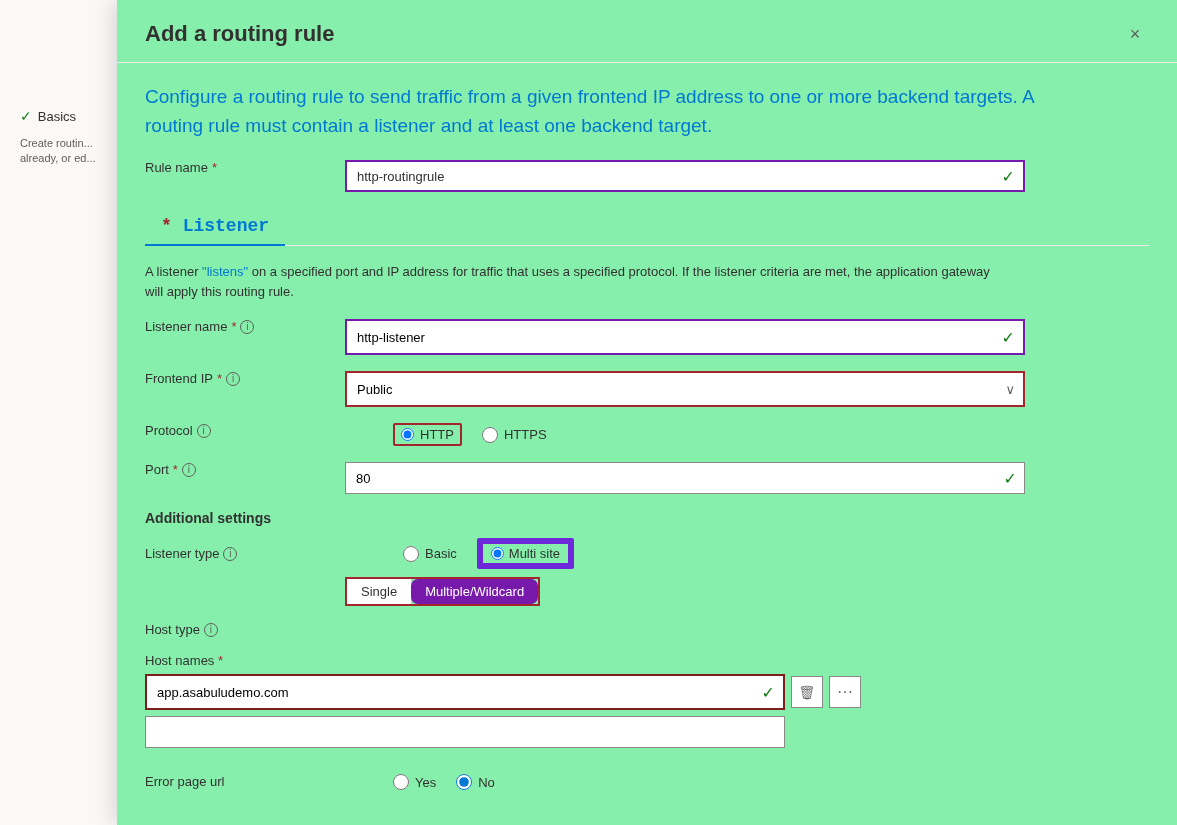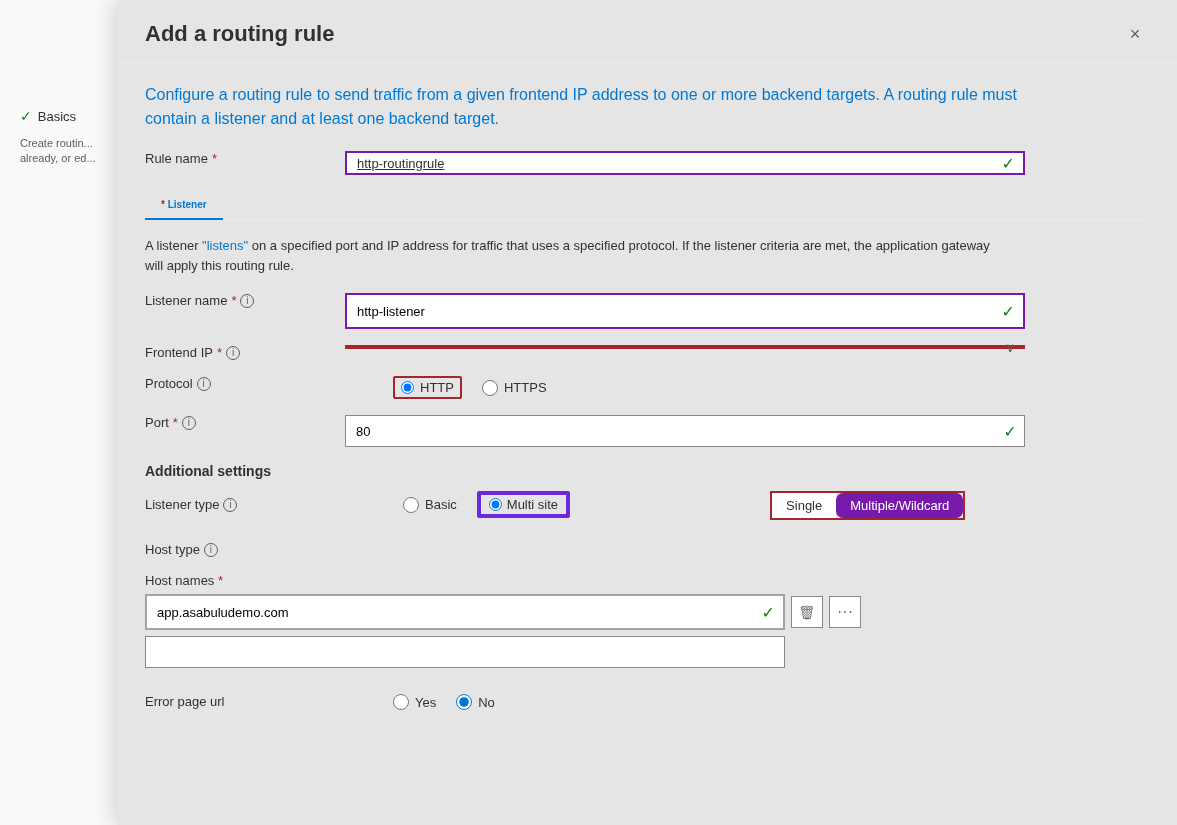--- a/index.html
+++ b/index.html
@@ -63,21 +63,21 @@
       line-height: 1.4;
     }
 
     
     .panel-overlay {
       position: absolute;
       top: 0;
       right: 0;
       width: 1060px;
       height: 825px;
-      background: #e5e5e5;
+      background: #86efac;
       box-shadow: -4px 0 20px rgba(0,0,0,0.15);
       display: flex;
       flex-direction: column;
     }
 
     .panel-header {
       display: flex;
       align-items: center;
       justify-content: space-between;
       padding: 20px 28px 14px;
@@ -105,21 +105,21 @@
 
     .panel-body {
       flex: 1;
       overflow-y: auto;
       padding: 20px 28px;
     }
 
     
     .description-text {
       color: #0078d4;
-      font-size: 16px;
+      font-size: 19px;
       line-height: 1.5;
       margin-bottom: 20px;
       max-width: 900px;
     }
 
     
     .form-row {
       display: flex;
       align-items: flex-start;
       margin-bottom: 16px;
@@ -174,25 +174,26 @@
 
     
     .tabs {
       display: flex;
       border-bottom: 1px solid #edebe9;
       margin-bottom: 16px;
       gap: 0;
     }
     .tab {
       padding: 8px 16px;
-      font-size: 10px;
+      font-size: 18px;
       cursor: pointer;
       color: #605e5c;
       border-bottom: 2px solid transparent;
       margin-bottom: -1px;
+      font-family: Liberation Mono, monospace;
     }
     .tab.active {
       color: #0078d4;
       border-bottom: 2px solid #0078d4;
       font-weight: 600;
     }
     .tab .required { color: #a4262c; }
 
     
     .radio-group {
@@ -241,21 +242,21 @@
       color: #323130;
     }
     .toggle-btn.active {
       background: #7719aa;
       color: white;
       border-radius: 7px;
     }
 
     
     .radio-multisite-highlight {
-      border: 4px solid #6d28d9;
+      border: 6px solid #6d28d9;
       padding: 2px 8px;
       border-radius: 2px;
       display: inline-flex;
       align-items: center;
       gap: 5px;
     }
 
     
     .hostnames-row {
       display: flex;
@@ -336,21 +337,21 @@
     <div class="panel-body">
 
       <div class="description-text">Configure a routing rule to send traffic from a given frontend IP address to one or more backend targets. A routing rule must contain a listener and at least one backend target.</div>
 
       <div class="form-row">
         <div class="form-label">
           <span>Rule name</span>
           <span class="required">*</span>
         </div>
         <div class="input-with-check" style="border: 2px solid #7719aa;">
-          <input type="text" value="http-routingrule" style="width: 100%; height: 20px; border: none; padding: 0px 32px 0px 10px; font-size: 13px; outline: none; text-decoration: underline;">
+          <input type="text" value="http-routingrule" style="width: 100%; height: 28px; border: none; padding: 0px 32px 0px 10px; font-size: 13px; outline: none;">
           <span class="input-check-icon">✓</span>
         </div>
       </div>
 
       <div class="tabs">
         <div class="tab active">
           <span class="required">*</span>
           <span>Listener</span>
         </div>
       </div>
@@ -371,20 +372,24 @@
         </div>
       </div>
 
       <div class="form-row">
         <div class="form-label">
           <span>Frontend IP</span>
           <span class="required">*</span>
           <span class="info-icon">i</span>
         </div>
         <div style="position:relative;flex:1;max-width:680px;border:2px solid #a4262c;">
+          <select style="width:100%;height:32px;border:none;padding:0 32px 0 10px;font-size:13px;background:white;appearance:none;outline:none;cursor:pointer;">
+            <option>Public</option>
+            <option>Private</option>
+          </select>
           <span style="position:absolute;right:8px;top:50%;transform:translateY(-50%);pointer-events:none;color:#605e5c;">∨</span>
         </div>
       </div>
 
       <div class="form-row">
         <div class="form-label">
           <span>Protocol</span>
           <span class="info-icon">i</span>
         </div>
         <div class="radio-group">
@@ -406,21 +411,21 @@
           <span class="info-icon">i</span>
         </div>
         <div style="position:relative;flex:1;max-width:680px;text-decoration:underline;">
           <input type="text" value="80" style="width: 100%; height: 32px; border: 1px solid rgb(138, 136, 134); padding: 0px 32px 0px 10px; font-size: 13px; outline: none;">
           <span style="position:absolute;right:8px;top:50%;transform:translateY(-50%);color:#107c10;font-size:16px;">✓</span>
         </div>
       </div>
 
       <div class="section-heading">Additional settings</div>
 
-      <div class="form-row" style="align-items:flex-start;flex-direction:row;gap:0;">
+      <div class="form-row" style="align-items:flex-start;flex-direction:column;gap:0;">
         <div style="display:flex;align-items:center;margin-bottom:8px;">
           <div class="form-label">
             <span>Listener type</span>
             <span class="info-icon">i</span>
           </div>
           <div class="radio-group" style="margin-left:10px;">
             <div class="radio-option">
               <input type="radio" name="listenertype" style="">
               <span class="radio-label">Basic</span>
             </div>
@@ -445,21 +450,21 @@
           <span class="info-icon">i</span>
         </div>
       </div>
 
       <div style="margin-bottom:6px;padding-left:0;">
         <span>Host names</span>
         <span class="required"> *</span>
       </div>
 
       <div class="hostnames-row">
-        <div style="position:relative;flex:1;max-width:640px;border:2px solid #a3a3a3;">
+        <div style="position:relative;flex:1;max-width:640px;border:2px solid #7f1d1d;">
           <input type="text" value="app.asabuludemo.com" style="width: 100%; height: 32px; border: none; padding: 0px 32px 0px 10px; font-size: 13px; outline: none;">
           <span style="position:absolute;right:8px;top:50%;transform:translateY(-50%);color:#107c10;font-size:16px;">✓</span>
         </div>
         <button class="hostname-delete">
           <span>🗑</span>
         </button>
         <button class="hostname-more">
           <span>···</span>
         </button>
       </div>

